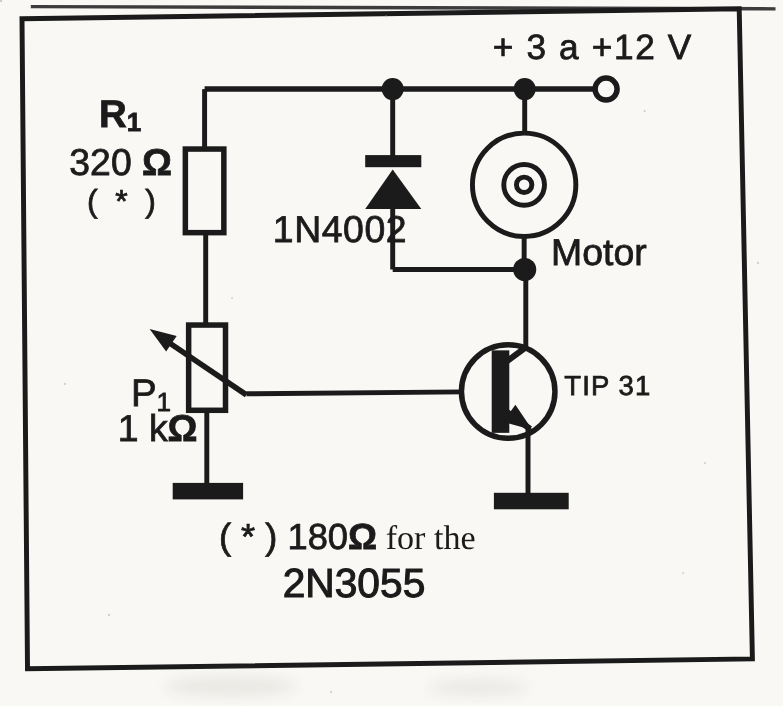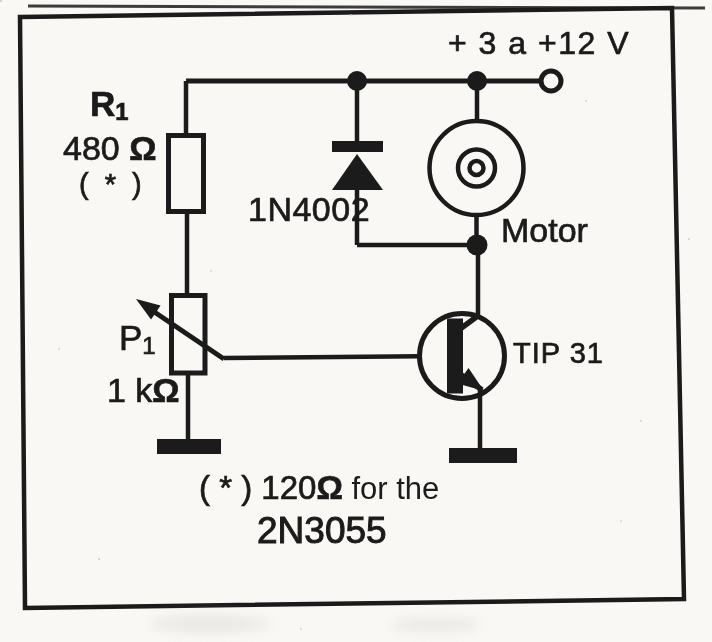--- a/index.html
+++ b/index.html
@@ -12,21 +12,21 @@
   svg{position:absolute;left:0;top:0;}
   .lbl{
     position:absolute;color:#1b1b1b;white-space:pre;
     -webkit-text-stroke:0.7px #1b1b1b;
     font-family:"Liberation Sans",sans-serif;
     line-height:1;
   }
   .sub{font-size:0.68em;vertical-align:-0.18em;}
   .ohm{font-weight:bold;}
   .alt-font{
-    font-family:Liberation Sans, sans-serif;
+    font-family:Liberation Serif, serif;
     -webkit-text-stroke:0px;
     font-size:31px;
   }
   .speckles{
     position:absolute;left:0;top:0;width:2px;height:2px;border-radius:50%;
     background:#b9b6b0;
     box-shadow:585px 100px 0 #c6c3bd, 640px 420px 0 #c9c6c0, 98px 558px 0 #c2bfb9,
                300px 628px 0 #cac7c1, 58px 348px 0 #ccc9c3, 688px 238px 0 #c6c3bd,
                350px 14px 0 #c9c6c0, 210px 270px 0 #d2cfc9, 620px 520px 0 #cfccc6;
     opacity:.8;
@@ -90,34 +90,34 @@
       </g>
       <path d="M480,390 V449" stroke-width="4.5"></path>
       <rect x="449" y="448" width="68" height="15" fill="#1b1b1b" stroke="none"></rect>
     </g>
   </svg>
 
   <div class="lbl" style="left:448px;top:27px;font-size:32px;letter-spacing:1.5px;">+ 3 a +12 V</div>
 
   <div class="lbl" style="left:90px;top:86px;font-size:35px;font-weight:bold;"><span>R</span><span class="sub">1</span></div>
 
-  <div class="lbl" style="left:63px;top:131px;font-size:34px;"><span>480 </span><span class="ohm">Ω</span></div>
+  <div class="lbl" style="left:63px;top:131px;font-size:34px;"><span>320 </span><span class="ohm">Ω</span></div>
 
   <div class="lbl" style="left:79px;top:170px;font-size:29px;letter-spacing:4px;">( * )</div>
 
   <div class="lbl" style="left:230px;top:192px;font-size:34px;letter-spacing:0.5px;margin-left:18px;">1N4002</div>
 
   <div class="lbl" style="left:501px;top:213px;font-size:34px;text-align:right;">Motor</div>
 
-  <div class="lbl" style="left:119px;top:320px;font-size:35px;"><span>P</span><span class="sub">1</span></div>
+  <div class="lbl" style="left:119px;top:340px;font-size:35px;"><span>P</span><span class="sub">1</span></div>
 
   <div class="lbl" style="left:107px;top:373px;font-size:34px;"><span>1 k</span><span class="ohm">Ω</span></div>
 
-  <div class="lbl" style="left:513px;top:339px;font-size:29px;letter-spacing:1px;">TIP 31</div>
+  <div class="lbl" style="left:513px;top:339px;font-size:25px;letter-spacing:1px;">TIP 31</div>
 
-  <div class="lbl" style="left:199px;top:471px;font-size:33px;"><span>( * ) 120</span><span class="ohm">Ω</span><span class="alt-font"> for the</span></div>
+  <div class="lbl" style="left:199px;top:471px;font-size:33px;"><span>( * ) 180</span><span class="ohm">Ω</span><span class="alt-font"> for the</span></div>
 
   <div class="lbl" style="left:257px;top:512px;font-size:37px;-webkit-text-stroke:1px #1b1b1b;">2N3055</div>
 
   <div class="speckles"></div>
   <div class="smudge" style="left:150px;top:615px;width:120px;height:18px;"></div>
   <div class="smudge" style="left:390px;top:618px;width:90px;height:14px;"></div>
 </div>
 
 </body></html>

